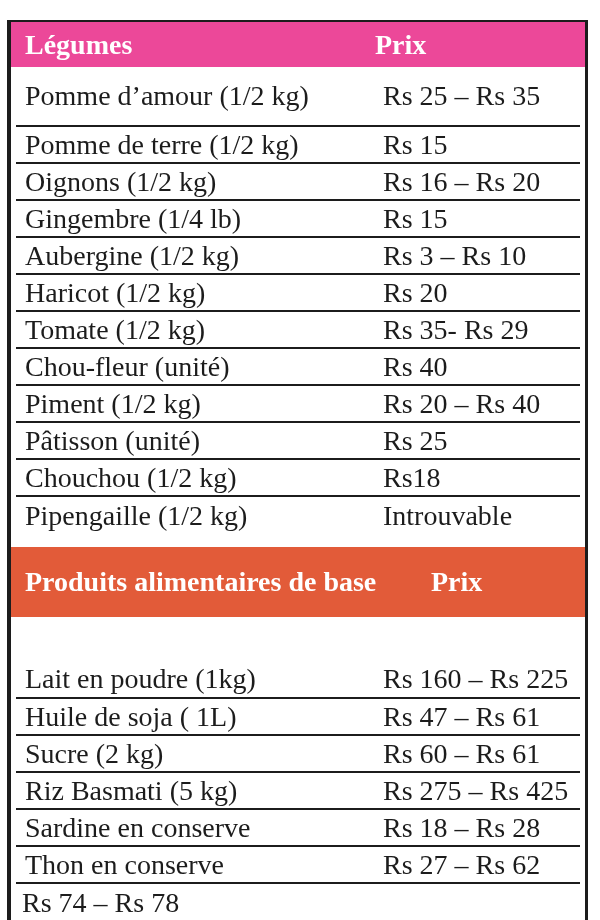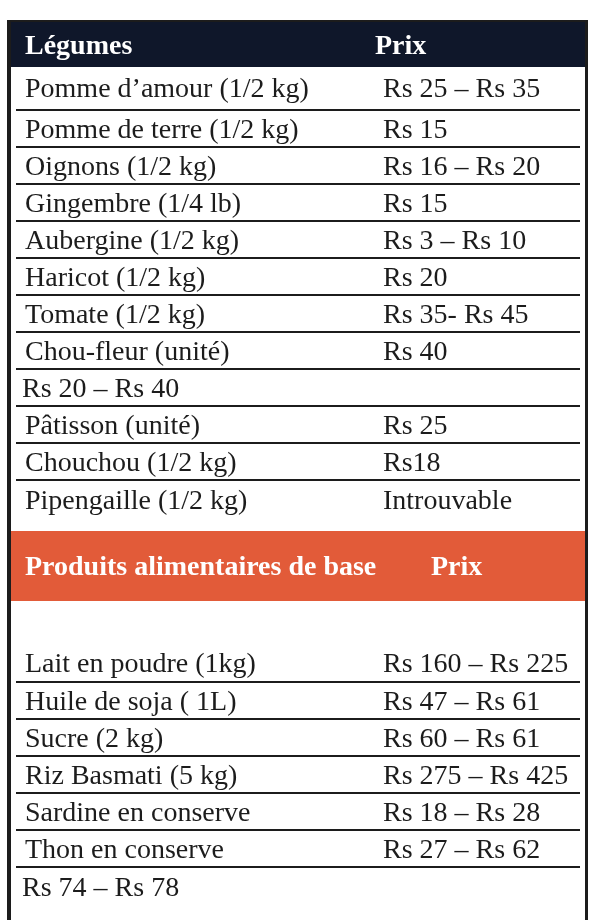--- a/index.html
+++ b/index.html
@@ -22,30 +22,30 @@
   .band1 .prix{position:absolute;left:364px;top:50%;transform:translateY(-50%);}
   .band2 .prix{position:absolute;left:420px;top:50%;transform:translateY(-50%);}
   .rows{margin:0 5px;}
   .row{
     display:grid;grid-template-columns:361px 1fr;align-items:center;
     height:37px;border-bottom:2px solid #1c1c1c;box-sizing:border-box;
     font-size:28px;line-height:1;white-space:nowrap;
   }
   .row .item{padding-left:9px;}
   .row .price{padding-left:6px;}
-  .rows1 .row:first-child{height:44px;}
+  .rows1 .row:first-child{height:60px;}
   .rows .row:last-child{border-bottom:none;}
   .rows2 .row:first-child{height:38px;margin-top:44px;}
 </style>
 </head>
 <body>
 
 <div class="frame">
 
-  <div class="band band1" style="background: #0f172a; color: rgb(255, 255, 255);">
+  <div class="band band1" style="background: #ec4899; color: rgb(255, 255, 255);">
     <span class="name">Légumes</span>
     <span class="prix">Prix</span>
   </div>
 
   <div class="rows rows1" id="rows0">
   <div class="row">
     <span class="item">Pomme d’amour (1/2 kg)</span>
     <span class="price">Rs 25 – Rs 35</span>
   </div>
 
@@ -70,29 +70,30 @@
     <span class="price">Rs 3 – Rs 10</span>
   </div>
 
   <div class="row">
     <span class="item">Haricot (1/2 kg)</span>
     <span class="price">Rs 20</span>
   </div>
 
   <div class="row">
     <span class="item">Tomate (1/2 kg)</span>
-    <span class="price">Rs 35- Rs 45</span>
+    <span class="price">Rs 35- Rs 29</span>
   </div>
 
   <div class="row">
     <span class="item">Chou-fleur (unité)</span>
     <span class="price">Rs 40</span>
   </div>
 
   <div class="row">
+    <span class="item">Piment (1/2 kg)</span>
     <span class="price">Rs 20 – Rs 40</span>
   </div>
 
   <div class="row">
     <span class="item">Pâtisson (unité)</span>
     <span class="price">Rs 25</span>
   </div>
 
   <div class="row">
     <span class="item">Chouchou (1/2 kg)</span>

